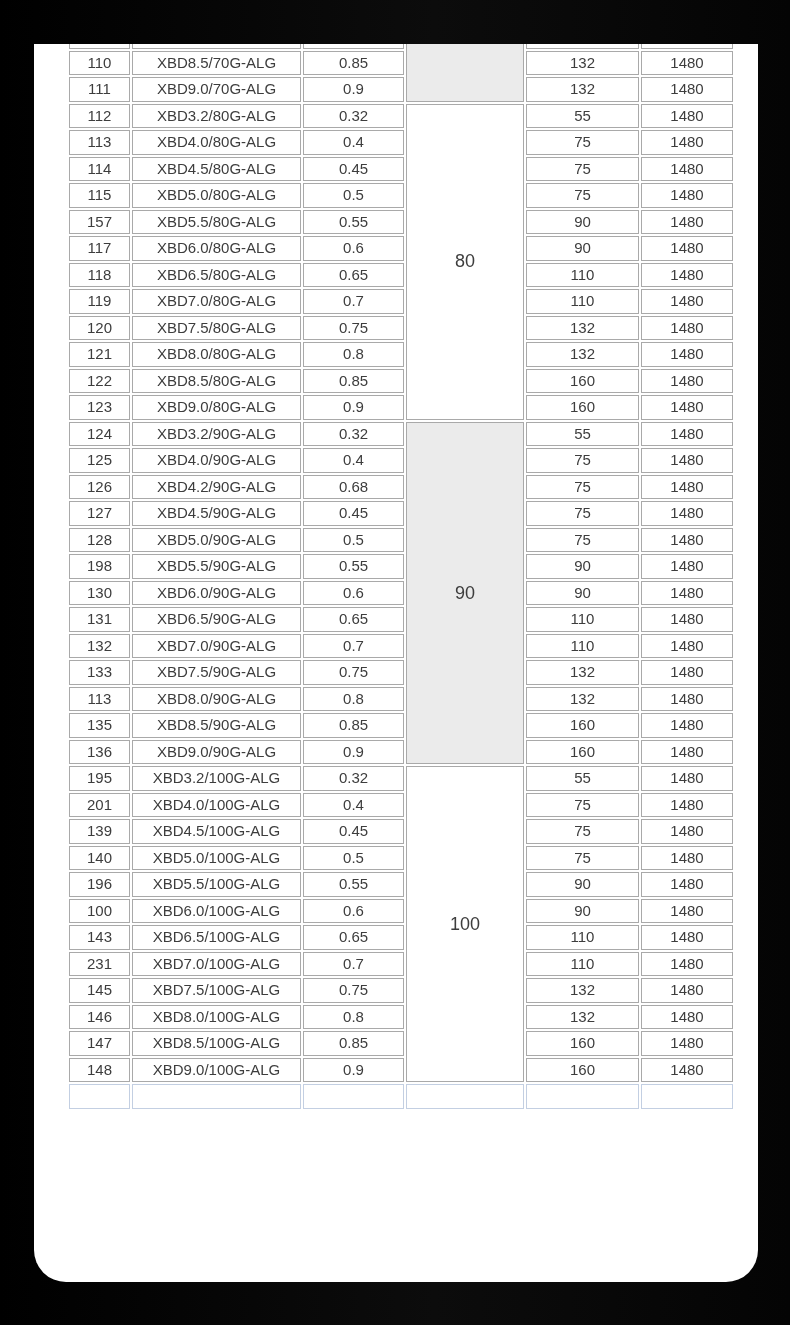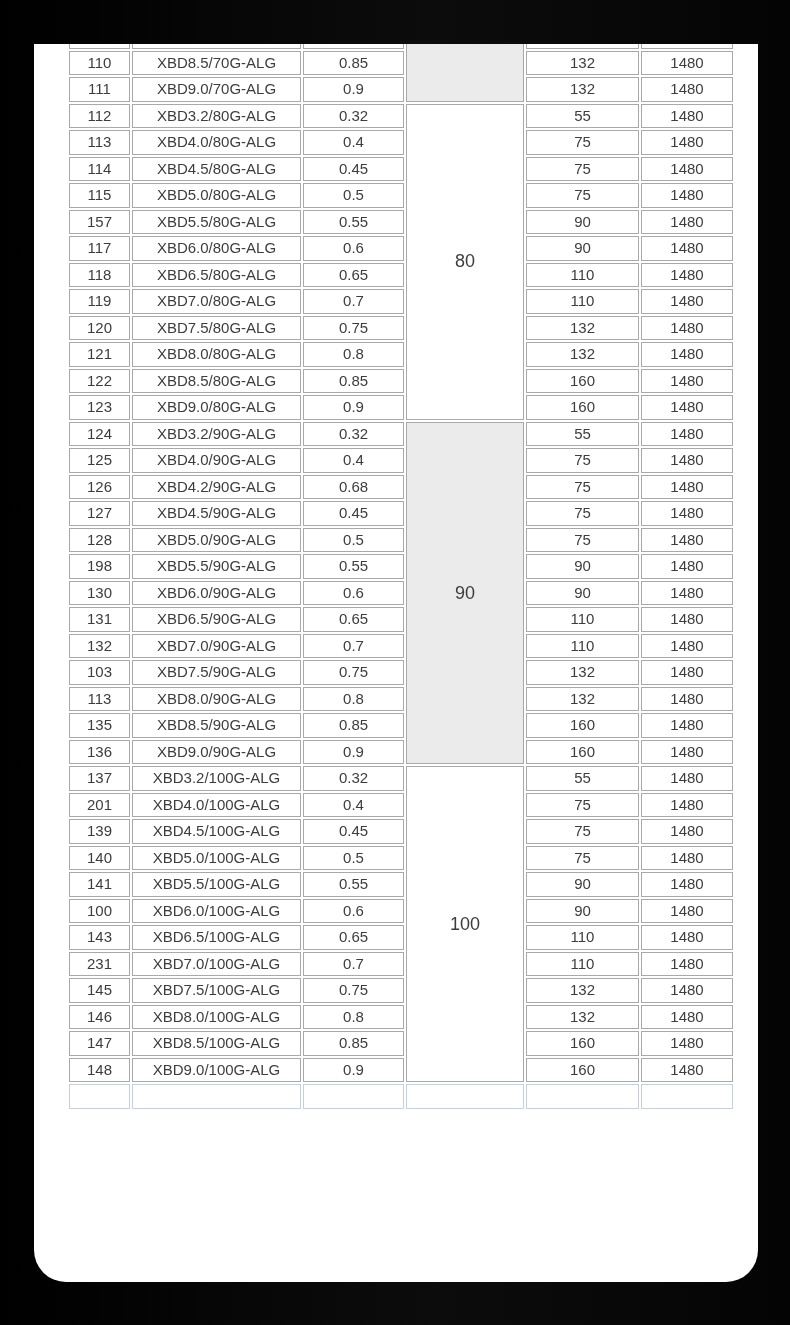--- a/index.html
+++ b/index.html
@@ -245,21 +245,21 @@
             <td>1480</td>
           </tr>
           <tr>
             <td>132</td>
             <td>XBD7.0/90G-ALG</td>
             <td>0.7</td>
             <td>110</td>
             <td>1480</td>
           </tr>
           <tr>
-            <td>103</td>
+            <td>133</td>
             <td>XBD7.5/90G-ALG</td>
             <td>0.75</td>
             <td>132</td>
             <td>1480</td>
           </tr>
           <tr>
             <td>113</td>
             <td>XBD8.0/90G-ALG</td>
             <td>0.8</td>
             <td>132</td>
@@ -273,21 +273,21 @@
             <td>1480</td>
           </tr>
           <tr>
             <td>136</td>
             <td>XBD9.0/90G-ALG</td>
             <td>0.9</td>
             <td>160</td>
             <td>1480</td>
           </tr>
           <tr>
-            <td>137</td>
+            <td>195</td>
             <td>XBD3.2/100G-ALG</td>
             <td>0.32</td>
             <td class="group-cell" rowspan="12">100</td>
             <td>55</td>
             <td>1480</td>
           </tr>
           <tr>
             <td>201</td>
             <td>XBD4.0/100G-ALG</td>
             <td>0.4</td>
@@ -302,21 +302,21 @@
             <td>1480</td>
           </tr>
           <tr>
             <td>140</td>
             <td>XBD5.0/100G-ALG</td>
             <td>0.5</td>
             <td>75</td>
             <td>1480</td>
           </tr>
           <tr>
-            <td>141</td>
+            <td>196</td>
             <td>XBD5.5/100G-ALG</td>
             <td>0.55</td>
             <td>90</td>
             <td>1480</td>
           </tr>
           <tr>
             <td>100</td>
             <td>XBD6.0/100G-ALG</td>
             <td>0.6</td>
             <td>90</td>

